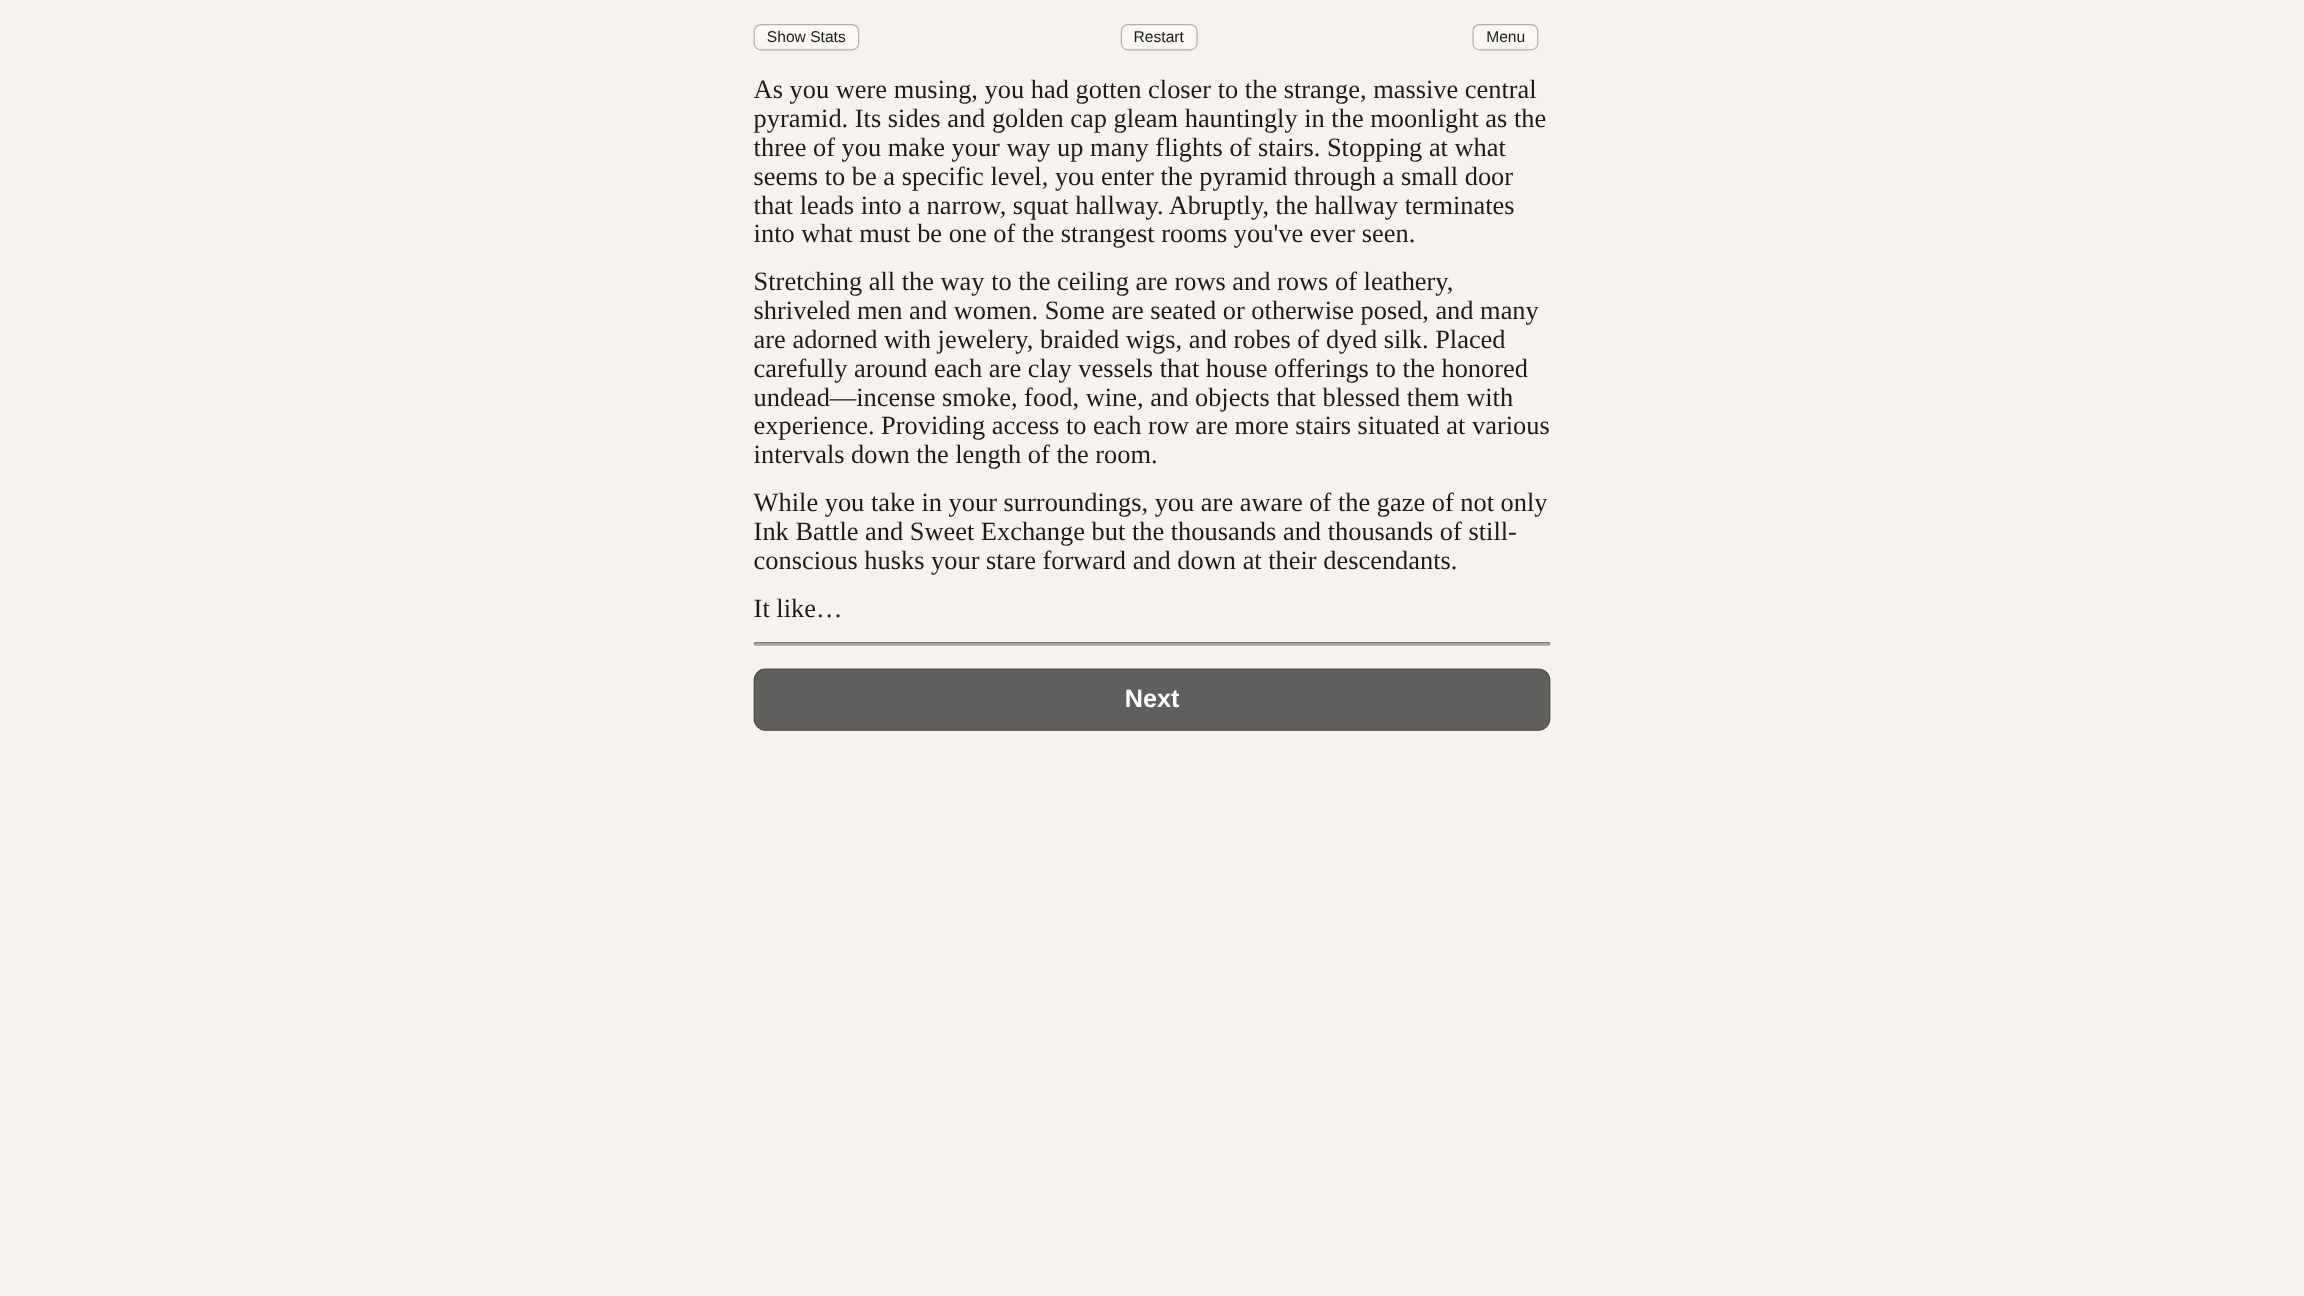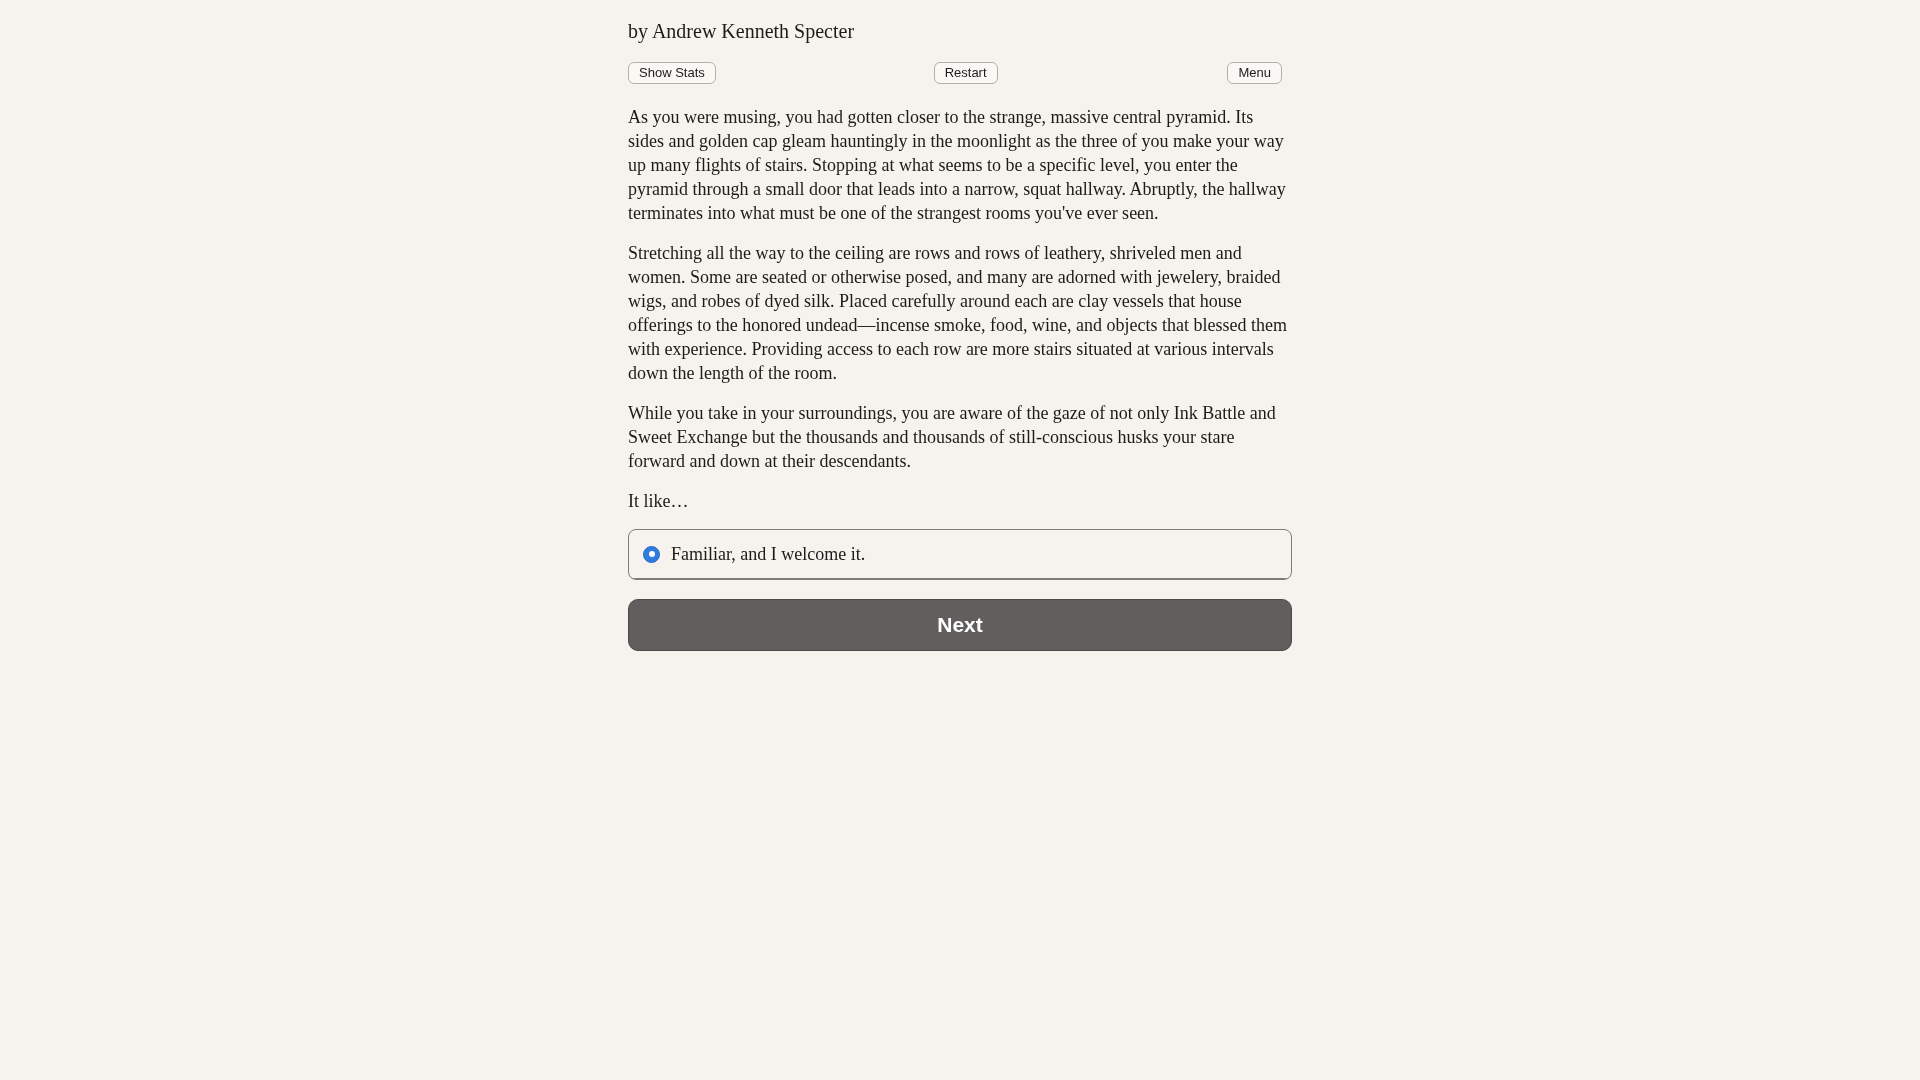--- a/index.html
+++ b/index.html
@@ -40,21 +40,21 @@
     background: #faf7f4;
     border: 1px solid #b3afa9;
     border-radius: 6px;
     padding: 3px 10px 4px 10px;
     margin-right: 10px;
     line-height: 1;
     cursor: pointer;
   }
   .tbtn.menu { margin-left: 12px; }
   p.para {
-    font-size: 18px;
+    font-size: 22px;
     line-height: 24px;
     margin: 0 0 16px 0;
   }
   .choices {
     border: 1px solid #7f7b76;
     border-radius: 8px;
     background: transparent;
     margin-top: 15px;
     overflow: hidden;
   }
@@ -115,37 +115,32 @@
     cursor: pointer;
   }
 </style>
 </head>
 <body>
 
 <main class="page">
   <div class="content">
 
 
-    <p class="byline">by Andrew Kenneth Specter</p>
 
     <div class="toolbar">
       <button class="tbtn">Show Stats</button>
       <button class="tbtn">Restart</button>
       <button class="tbtn menu">Menu</button>
     </div>
 
     <p class="para">As you were musing, you had gotten closer to the strange, massive central pyramid. Its sides and golden cap gleam hauntingly in the moonlight as the three of you make your way up many flights of stairs. Stopping at what seems to be a specific level, you enter the pyramid through a small door that leads into a narrow, squat hallway. Abruptly, the hallway terminates into what must be one of the strangest rooms you've ever seen.</p>
     <p class="para">Stretching all the way to the ceiling are rows and rows of leathery, shriveled men and women. Some are seated or otherwise posed, and many are adorned with jewelery, braided wigs, and robes of dyed silk. Placed carefully around each are clay vessels that house offerings to the honored undead—incense smoke, food, wine, and objects that blessed them with experience. Providing access to each row are more stairs situated at various intervals down the length of the room.</p>
     <p class="para">While you take in your surroundings, you are aware of the gaze of not only Ink Battle and Sweet Exchange but the thousands and thousands of still-conscious husks your stare forward and down at their descendants.</p>
     <p class="para">It like…</p>
 
     <div class="choices">
-      <label class="choice">
-        <span class="radio checked"></span>
-        <span class="choice-label">Familiar, and I welcome it.</span>
-      </label>
       <div class="divider"></div>
     </div>
 
     <button class="next">Next</button>
 
   </div>
 </main>
 
 </body></html>

